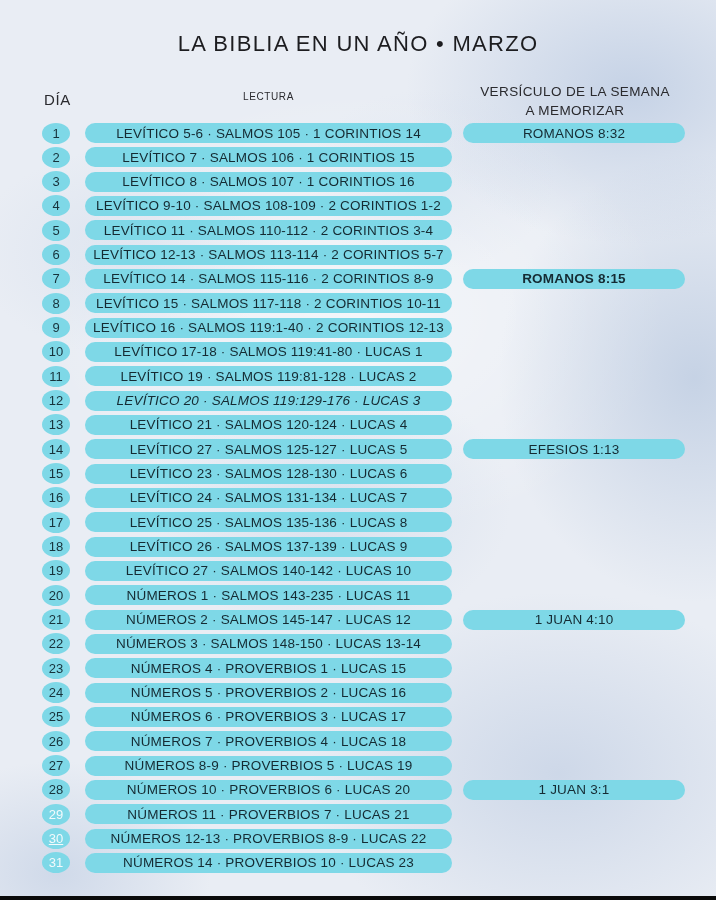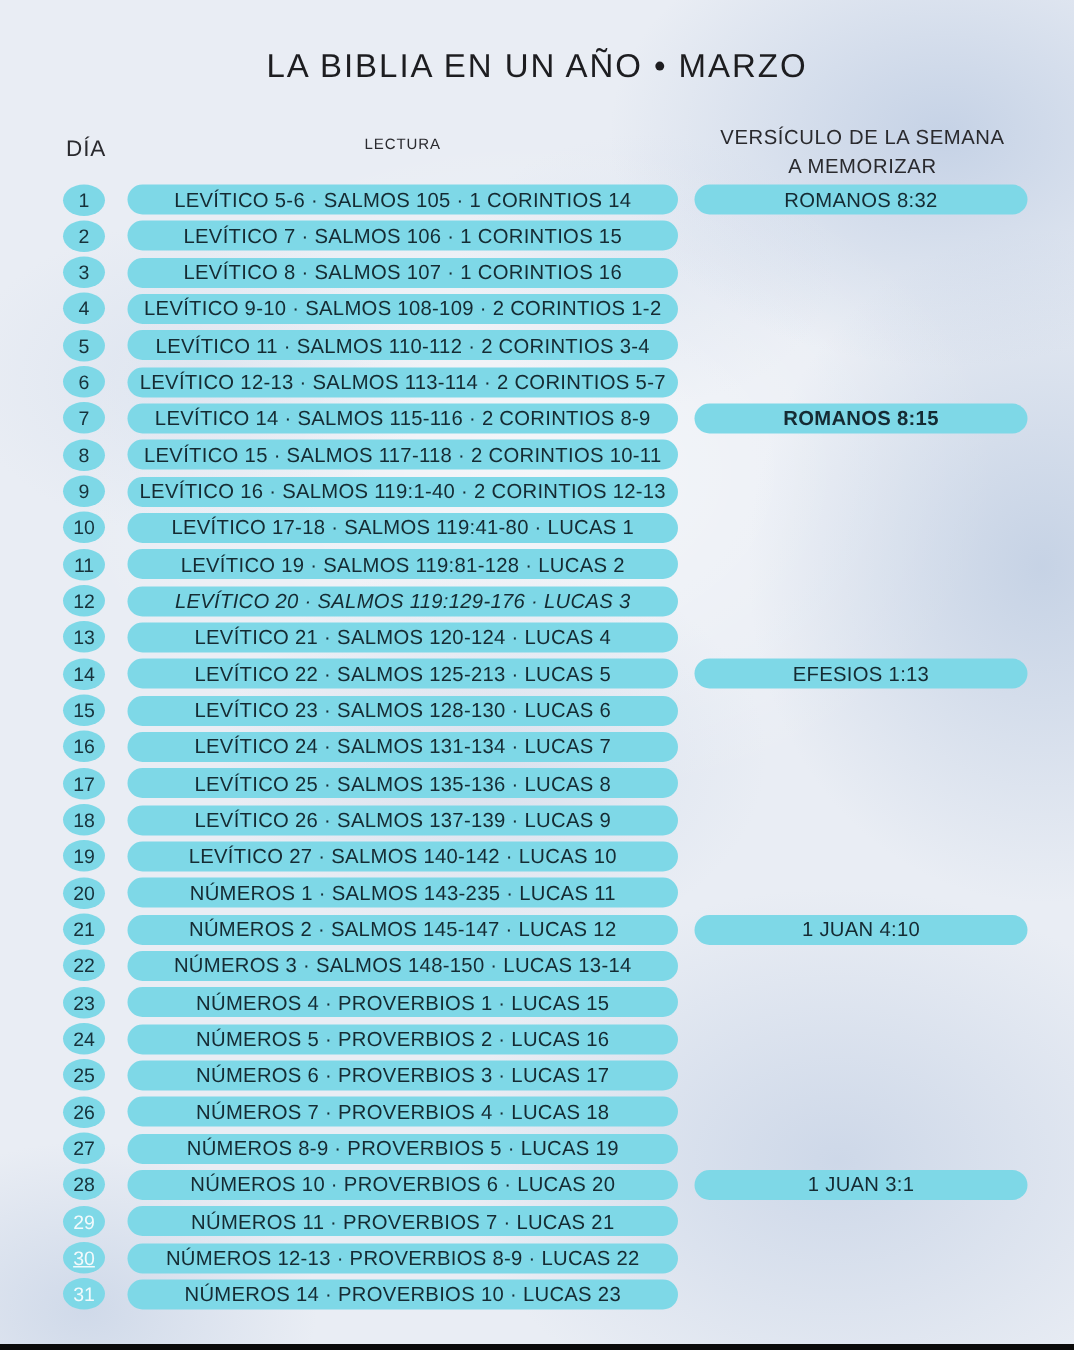--- a/index.html
+++ b/index.html
@@ -128,21 +128,21 @@
   </div>
 
   <div class="row">
     <div class="day" style="background: rgb(126, 216, 231);">13</div>
     <div class="pill reading" style="background: rgb(126, 216, 231);">LEVÍTICO 21 · SALMOS 120-124 · LUCAS 4</div>
 
   </div>
 
   <div class="row">
     <div class="day" style="background: rgb(126, 216, 231);">14</div>
-    <div class="pill reading" style="background: rgb(126, 216, 231);">LEVÍTICO 22 · SALMOS 125-213 · LUCAS 5</div>
+    <div class="pill reading" style="background: rgb(126, 216, 231);">LEVÍTICO 27 · SALMOS 125-127 · LUCAS 5</div>
     <div class="pill verse" style="background: rgb(126, 216, 231);">EFESIOS 1:13</div>
   </div>
 
   <div class="row">
     <div class="day" style="background: rgb(126, 216, 231);">15</div>
     <div class="pill reading" style="background: rgb(126, 216, 231);">LEVÍTICO 23 · SALMOS 128-130 · LUCAS 6</div>
 
   </div>
 
   <div class="row">

